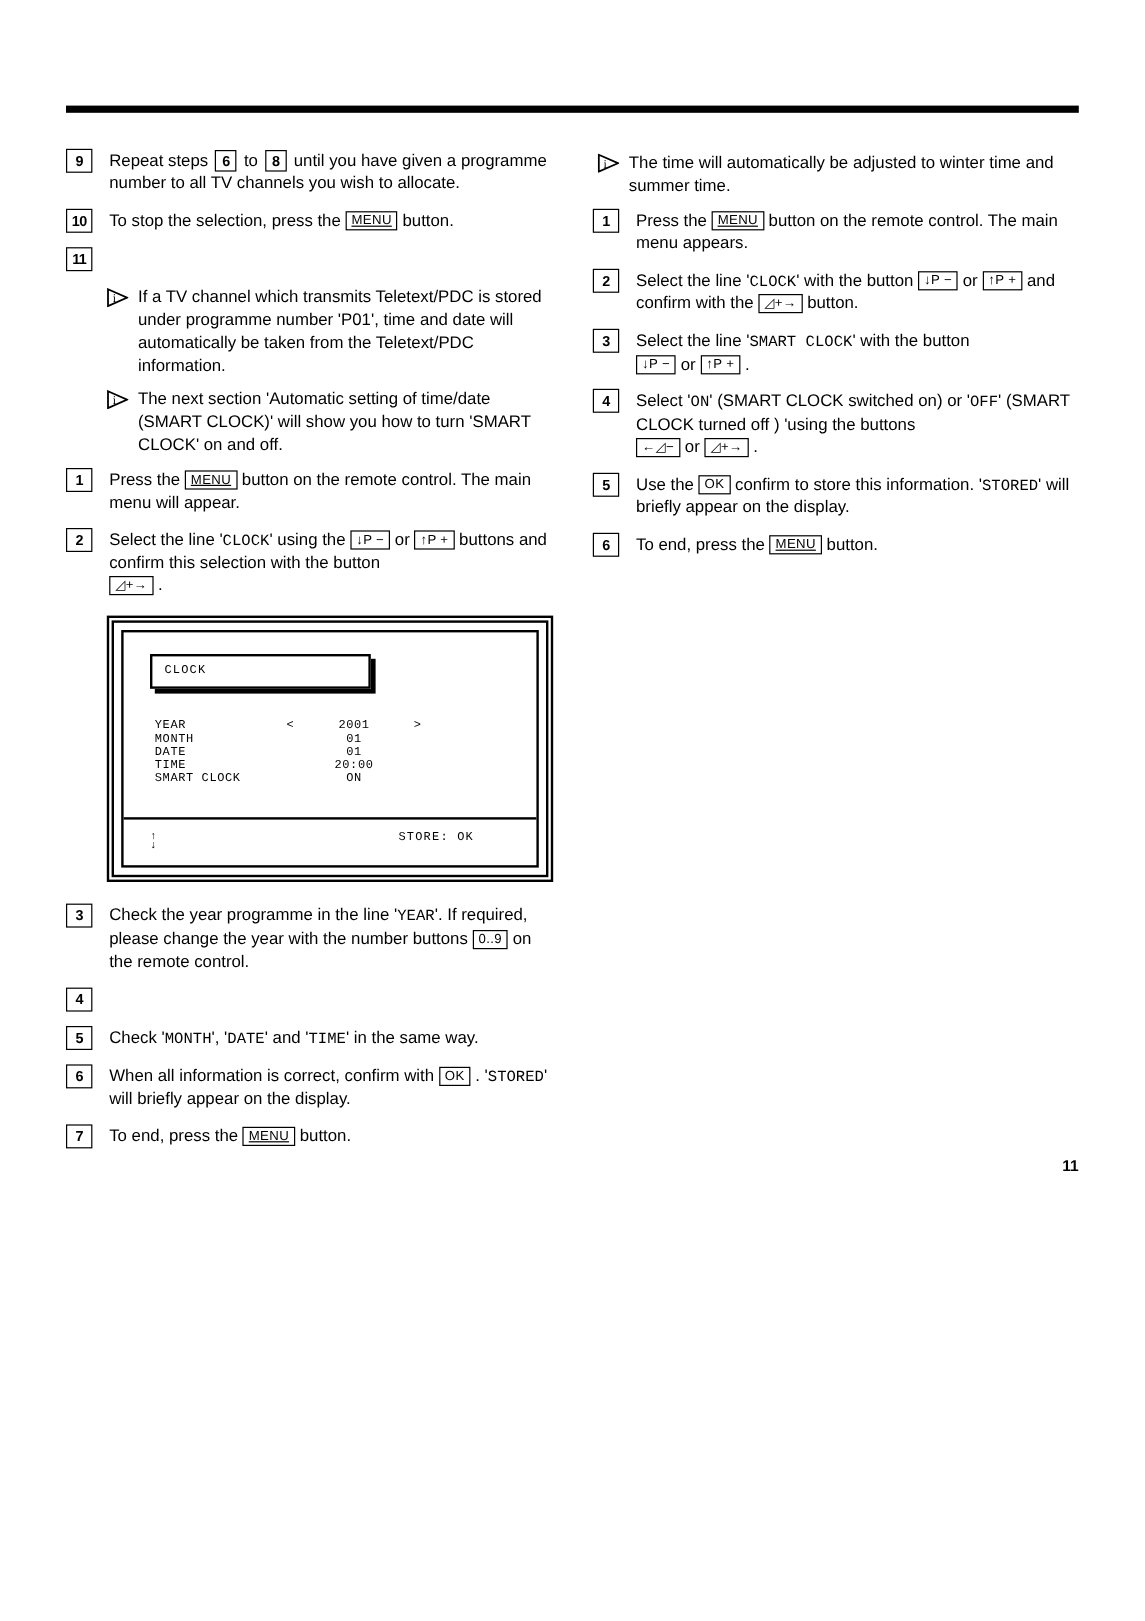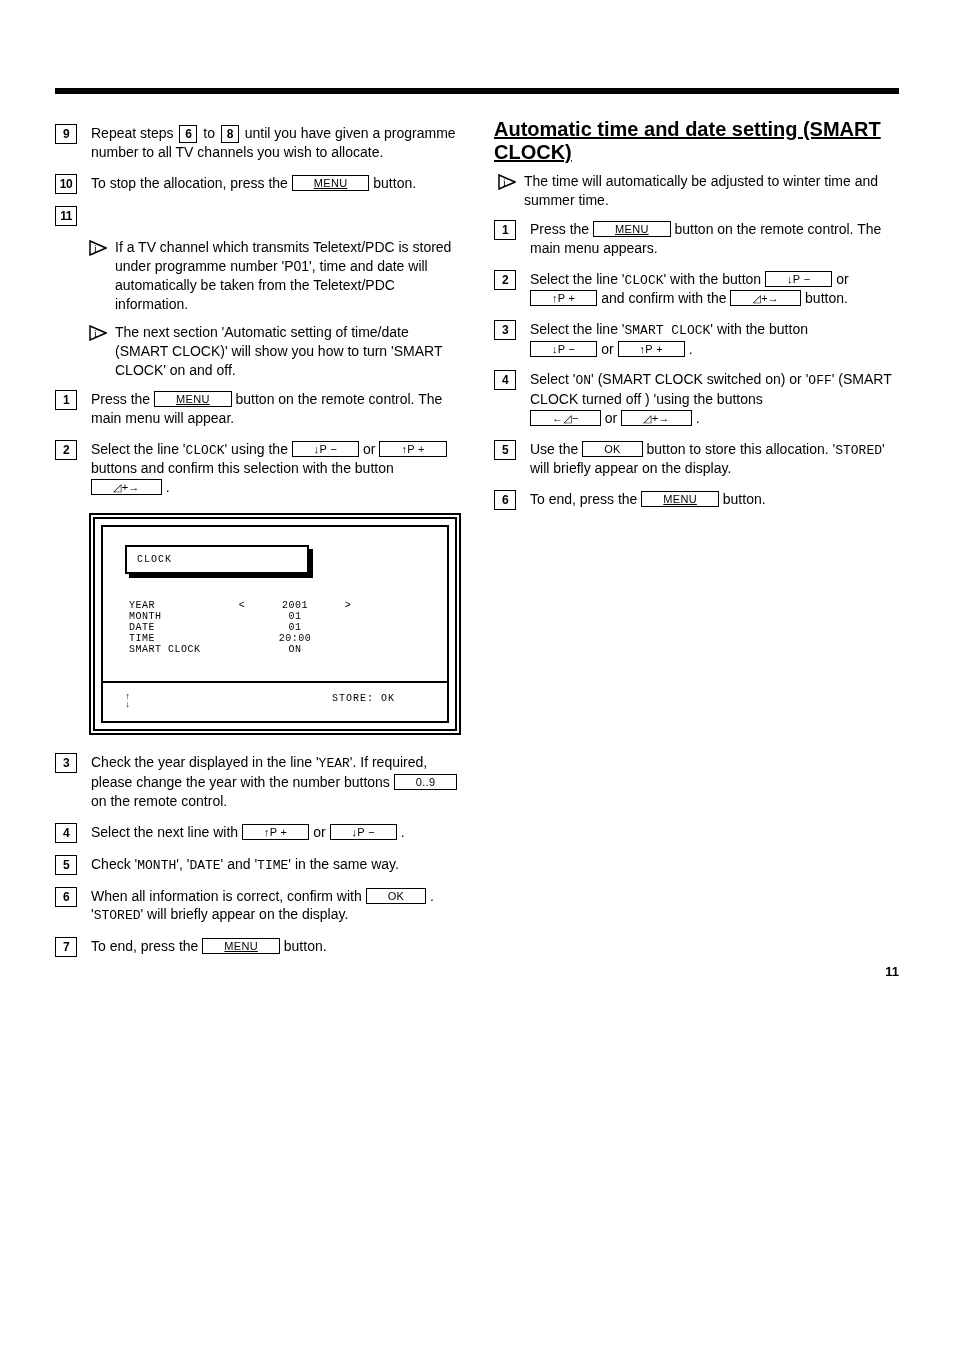--- a/index.html
+++ b/index.html
@@ -68,21 +68,21 @@
     flex: none;
     width: 18px;
     height: 16px;
     margin-right: 8px;
     margin-top: 2px;
   }
   .info-icon svg { display: block; }
   .button-box {
     display: inline-block;
     border: 1px solid #000;
-    padding: 0 21px;
+    padding: 0 4px;
     font-size: 11px;
     line-height: 14px;
     vertical-align: 1px;
     letter-spacing: 0.3px;
     font-family: Arial, sans-serif;
   }
   .menu { text-decoration: underline; }
   .mono-tight { font-family: "Courier New", monospace; letter-spacing: 0px; font-size:13px;}
   .osd-outer {
     margin: 16px 0 18px 34px;
@@ -146,21 +146,21 @@
       <div class="step">
         <span class="step-num">9</span>
         <span class="step-text">
           <span>Repeat steps </span><span class="step-num" style="margin:0 2px;min-width:16px;height:16px;line-height:16px">6</span><span> to </span><span class="step-num" style="margin:0 2px;min-width:16px;height:16px;line-height:16px">8</span><span> until you have given a programme number to all TV channels you wish to allocate.</span>
         </span>
       </div>
 
       <div class="step">
         <span class="step-num">10</span>
         <span class="step-text">
-          <span>To stop the allocation, press the </span><span class="button-box menu">MENU</span><span> button.</span>
+          <span>To stop the selection, press the </span><span class="button-box menu">MENU</span><span> button.</span>
         </span>
       </div>
 
       <div class="step">
         <span class="step-num">11</span>
       </div>
 
 
       <div class="info">
         <span class="info-icon">
@@ -230,29 +230,26 @@
             <span class="arrows">↑<br>↓</span>
             <span style="flex:1;text-align:right">STORE: OK</span>
             <span class="arrows"></span>
           </div>
         </div>
       </div>
 
       <div class="step">
         <span class="step-num">3</span>
         <span class="step-text">
-          <span>Check the year displayed in the line '</span><span class="mono-tight">YEAR</span><span>'. If required, please change the year with the number buttons </span><span class="button-box">0..9</span><span> on the remote control.</span>
+          <span>Check the year programme in the line '</span><span class="mono-tight">YEAR</span><span>'. If required, please change the year with the number buttons </span><span class="button-box">0..9</span><span> on the remote control.</span>
         </span>
       </div>
 
       <div class="step">
         <span class="step-num">4</span>
-        <span class="step-text">
-          <span>Select the next line with </span><span class="button-box">↑P +</span><span> or </span><span class="button-box">↓P −</span><span> .</span>
-        </span>
       </div>
 
       <div class="step">
         <span class="step-num">5</span>
         <span class="step-text">
           <span>Check '</span><span class="mono-tight">MONTH</span><span>', '</span><span class="mono-tight">DATE</span><span>' and '</span><span class="mono-tight">TIME</span><span>' in the same way.</span>
         </span>
       </div>
 
       <div class="step">
@@ -266,21 +263,20 @@
         <span class="step-num">7</span>
         <span class="step-text">
           <span>To end, press the </span><span class="button-box menu">MENU</span><span> button.</span>
         </span>
       </div>
 
     </div>
 
     <div class="col">
 
-      <div class="sec-title" style="margin-top:0">Automatic time and date setting (SMART CLOCK)</div>
 
 
       <div class="info" style="margin-left:4px">
         <span class="info-icon">
             <svg viewBox="0 0 18 16">
               <polygon points="1,1 17,8 1,15" fill="none" stroke="#000" stroke-width="1.5"></polygon>
               <text x="5" y="12" font-size="10" font-family="serif">i</text>
             </svg>
           </span>
         <span>The time will automatically be adjusted to winter time and summer time.</span>
@@ -310,21 +306,21 @@
       <div class="step">
         <span class="step-num">4</span>
         <span class="step-text">
           <span>Select '</span><span class="mono-tight">ON</span><span>' (SMART CLOCK switched on) or '</span><span class="mono-tight">OFF</span><span>' (SMART CLOCK turned off ) 'using the buttons </span><br><span class="button-box">←◿−</span><span> or </span><span class="button-box">◿+→</span><span> .</span>
         </span>
       </div>
 
       <div class="step">
         <span class="step-num">5</span>
         <span class="step-text">
-          <span>Use the </span><span class="button-box">OK</span><span> button to store this allocation. '</span><span class="mono-tight">STORED</span><span>' will briefly appear on the display.</span>
+          <span>Use the </span><span class="button-box">OK</span><span> confirm to store this information. '</span><span class="mono-tight">STORED</span><span>' will briefly appear on the display.</span>
         </span>
       </div>
 
       <div class="step">
         <span class="step-num">6</span>
         <span class="step-text">
           <span>To end, press the </span><span class="button-box menu">MENU</span><span> button.</span>
         </span>
       </div>
 

